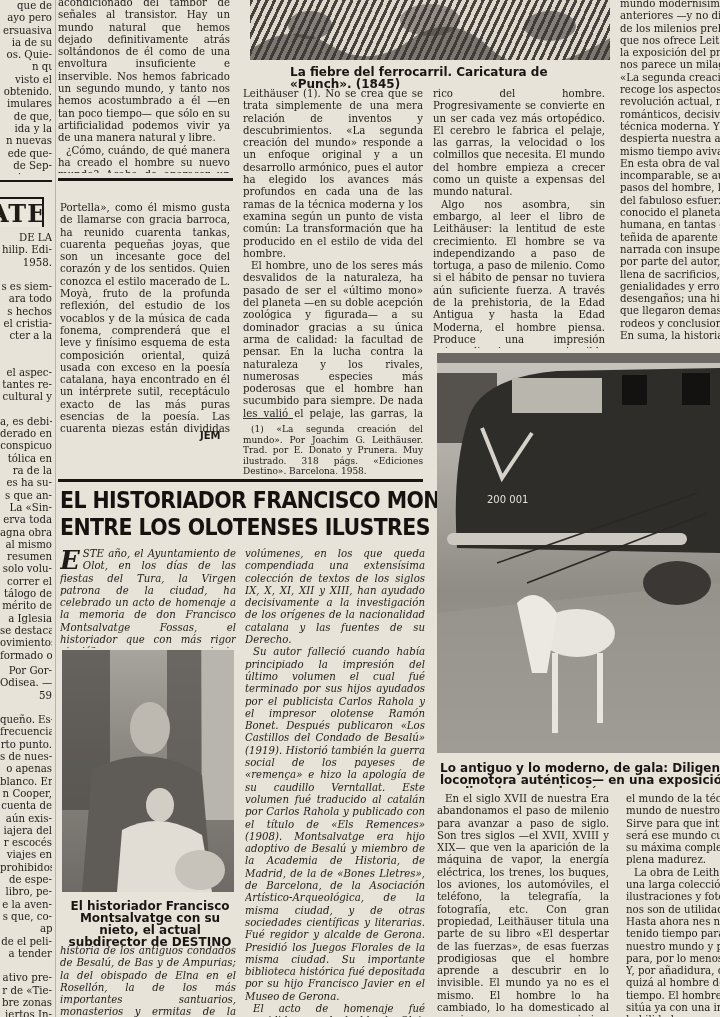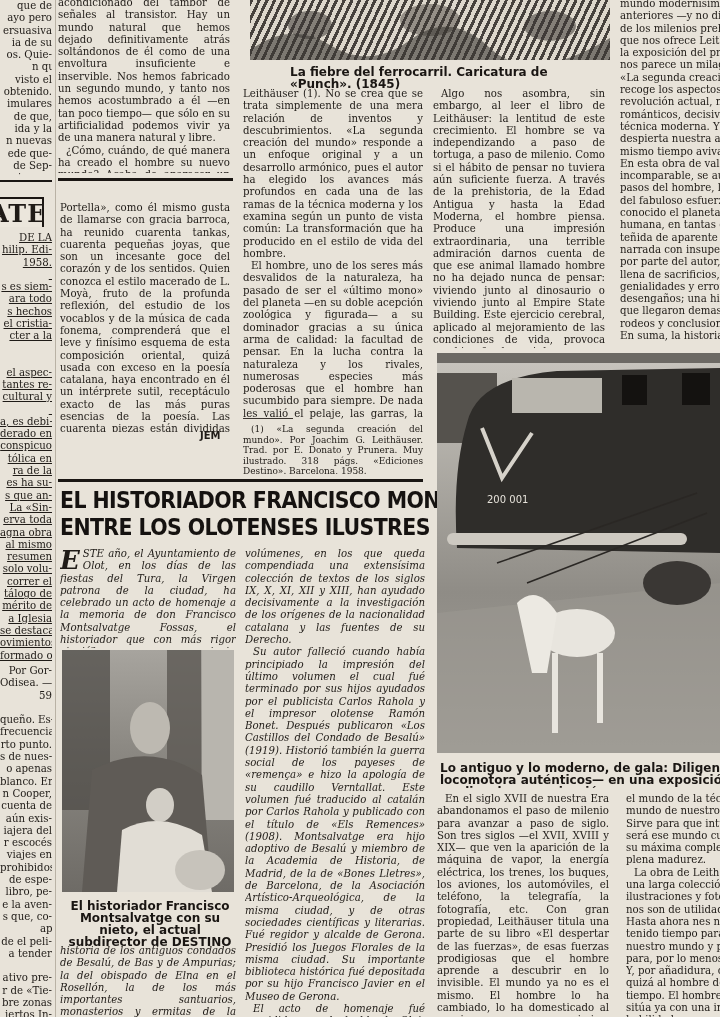--- a/index.html
+++ b/index.html
@@ -38,21 +38,21 @@
       <div style="white-space: nowrap;">ede que-</div>
       <div style="white-space: nowrap;">de Sep-</div>
       <div style="white-space: nowrap;">a impor-</div>
     </div>
 
 </div>
 <div class="abs rule" style="left:0;top:180px;width:52px;height:2px;"></div>
 <div class="abs clip" style="left:-18px;top:197px;width:62px;height:30px;">
   <div class="boxed">ATE</div>
 </div>
-<div class="abs clip col" style="left:0;top:232px;width:52px;height:430px;text-align:right;text-decoration:underline;" id="le-mid">
+<div class="abs clip col" style="left:0;top:232px;width:52px;height:430px;text-align:right;" id="le-mid">
     <div style="white-space: nowrap;">DE LA</div>
     <div style="white-space: nowrap;">hilip. Edi-</div>
     <div style="white-space: nowrap;">1958.</div>
     <div style="white-space: nowrap;">&nbsp;</div>
     <div style="white-space: nowrap;">s es siem-</div>
     <div style="white-space: nowrap;">ara todo</div>
     <div style="white-space: nowrap;">s hechos</div>
     <div style="white-space: nowrap;">el cristia-</div>
     <div style="white-space: nowrap;">cter a la</div>
     <div style="white-space: nowrap; margin-top: 24px;">el aspec-</div>
@@ -136,20 +136,21 @@
 <div class="abs clip col" style="left:243px;top:88px;width:180px;height:332px;">
   <p class="noind">Leithäuser (1). No se crea que se trata simplemente de una mera relación de inventos y descubrimientos. «La segunda creación del mundo» responde a un enfoque original y a un desarrollo armónico, pues el autor ha elegido los avances más profundos en cada una de las ramas de la técnica moderna y los examina según un punto de vista común: La transformación que ha producido en el estilo de vida del hombre.</p>
   <p>El hombre, uno de los seres más desvalidos de la naturaleza, ha pasado de ser el «último mono» del planeta —en su doble acepción zoológica y figurada— a su dominador gracias a su única arma de calidad: la facultad de pensar. En la lucha contra la naturaleza y los rivales, numerosas especies más poderosas que el hombre han sucumbido para siempre. De nada les valió el pelaje, las garras, la velocidad o los colmillos. El mundo se les hizo de pronto hostil, implacable, y se extinguieron. El hombre no ha sucumbido porque desde el principio se aplicó, siquiera lentísimamente, imperceptiblemente, a limar la agresividad del mundo. El descubrimiento y utilización a voluntad del fuego y de la rueda son las primeras y clásicas muletas del andar histó-</p>
 </div>
 <div class="abs" style="left:243px;top:418px;width:50px;height:1px;background:#3a342f;"></div>
 <div class="abs clip col" style="left:243px;top:424px;width:180px;height:50px;font-size:9px;line-height:10.5px;">
   <p>(1) «La segunda creación del mundo». Por Joachim G. Leithäuser. Trad. por E. Donato y Prunera. Muy ilustrado. 318 págs. «Ediciones Destino». Barcelona, 1958.</p>
 </div>
 
 <div class="abs clip col" style="left:433px;top:88px;width:172px;height:260px;">
+  <p class="noind">rico del hombre. Progresivamente se convierte en un ser cada vez más ortopédico. El cerebro le fabrica el pelaje, las garras, la velocidad o los colmillos que necesita. El mundo del hombre empieza a crecer como un quiste a expensas del mundo natural.</p>
   <p>Algo nos asombra, sin embargo, al leer el libro de Leithäuser: la lentitud de este crecimiento. El hombre se va independizando a paso de tortuga, a paso de milenio. Como si el hábito de pensar no tuviera aún suficiente fuerza. A través de la prehistoria, de la Edad Antigua y hasta la Edad Moderna, el hombre piensa. Produce una impresión extraordinaria, una terrible admiración darnos cuenta de que ese animal llamado hombre no ha dejado nunca de pensar: viviendo junto al dinosaurio o viviendo junto al Empire State Building. Este ejercicio cerebral, aplicado al mejoramiento de las condiciones de vida, provoca cambios fundamentales, aunque modestos. Seguimos progresando a pa-</p>
 </div>
 
 <div class="abs clip col" style="left:620px;top:-2px;width:100px;height:345px;text-align:left;">
   <div style="width:180px;">
     <p class="noind">mundo modernísimo de los siglos anteriores —y no digamos con el de los milenios prehistóricos— que nos ofrece Leithäuser, siendo la exposición del progreso, casi nos parece un milagro. Porque «La segunda creación del mundo» recoge los aspectos de la revolución actual, no sólo los románticos, decisivos de la técnica moderna. Y si bien despierta nuestra admiración, al mismo tiempo aviva la reflexión. En esta obra de valor incomparable, se auscultan los pasos del hombre, la palpitación del fabuloso esfuerzo realizado en conocido el planeta. La aventura humana, en tantas ocasiones teñida de aparente locura, es narrada con insuperable atractivo por parte del autor, esta epopeya llena de sacrificios, de heroísmo, genialidades y errores, éxitos y desengaños; una historia de ideas que llegaron demasiado pronto, rodeos y conclusiones nefastas. En suma, la historia de los inventos que son el resultado de la lucha entre la idea y el mundo.</p>
 
   </div>
 </div>
 

